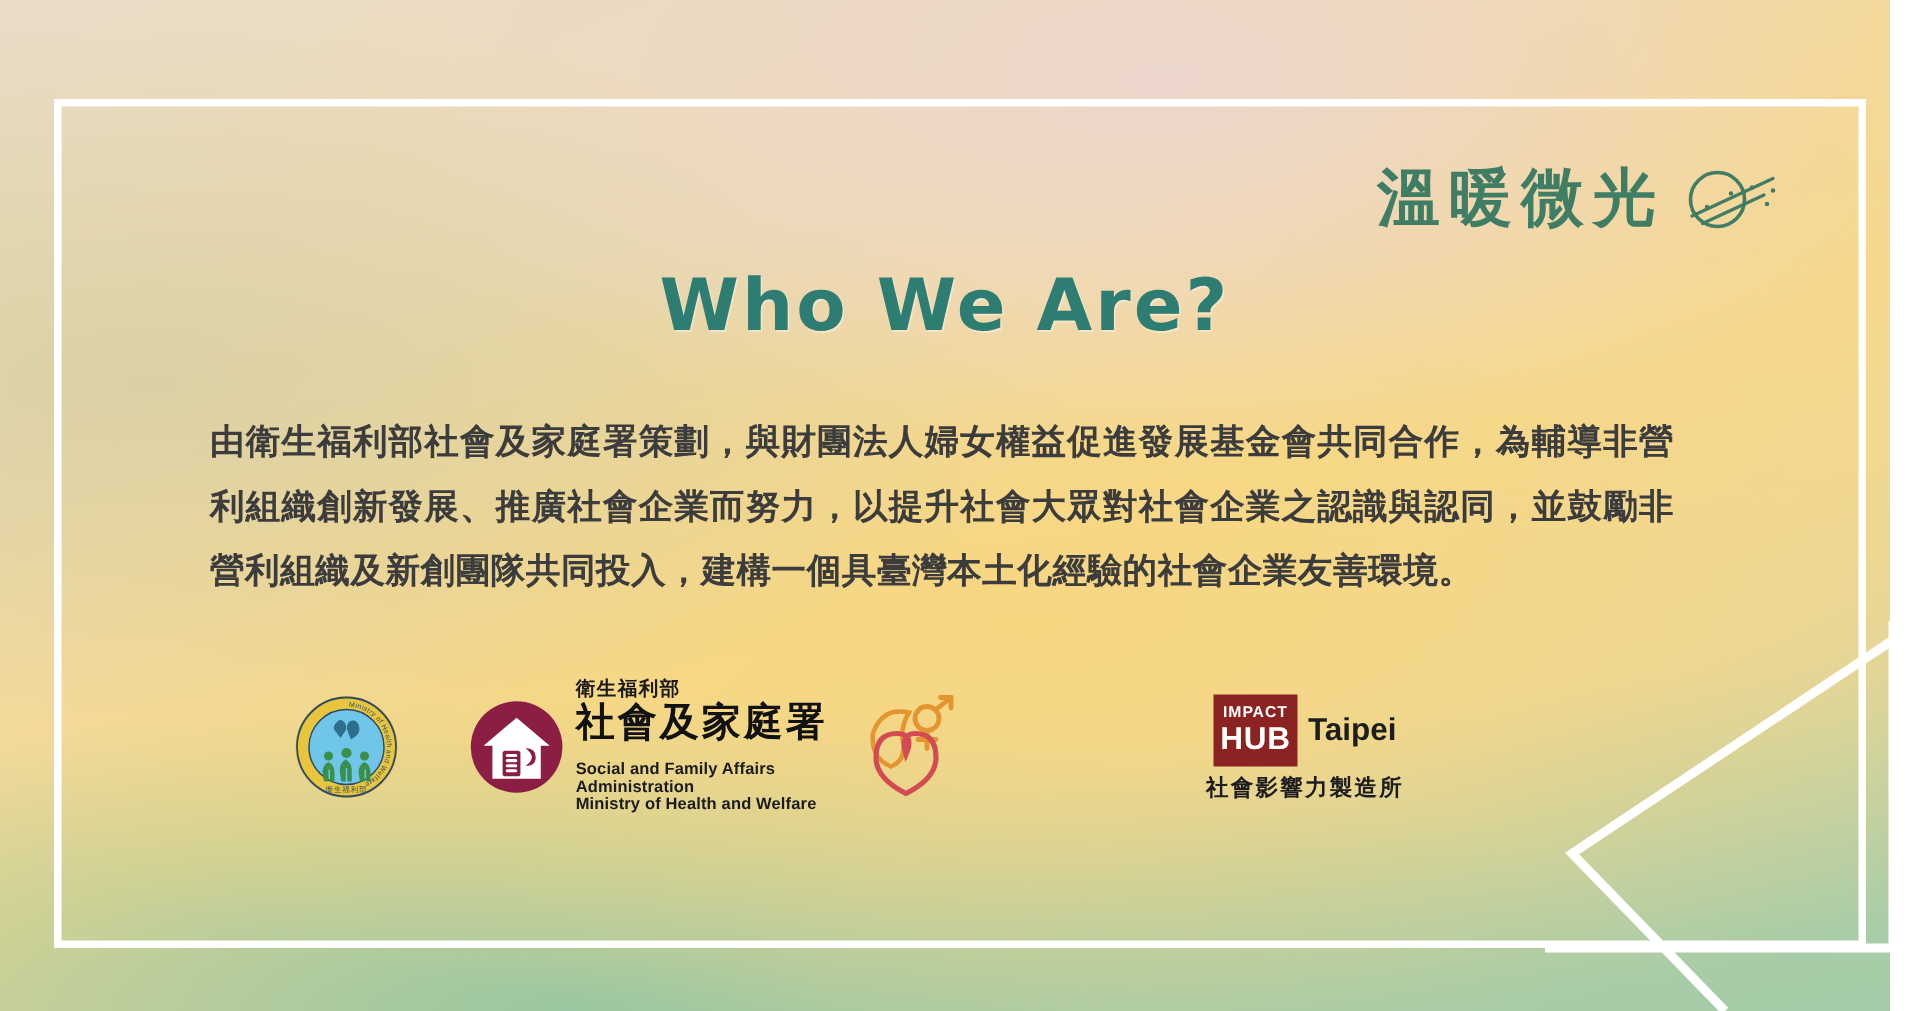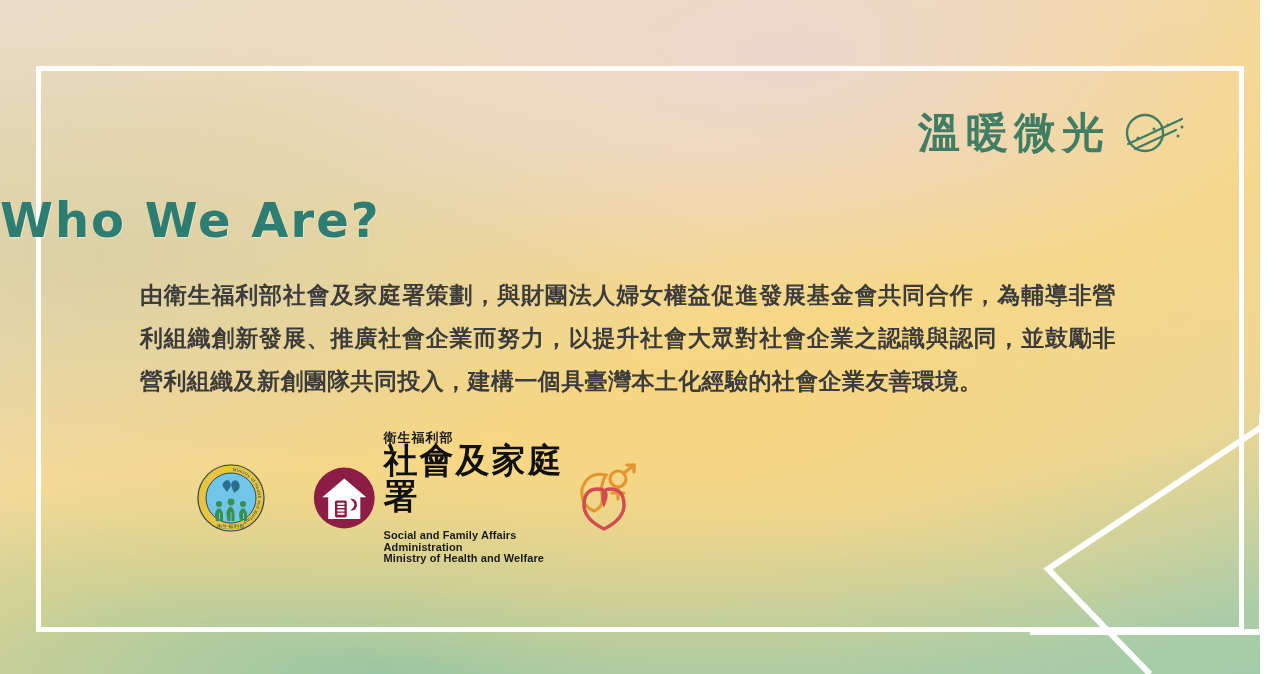--- a/index.html
+++ b/index.html
@@ -68,27 +68,27 @@
     line-height: 1;
   }
   .brand-mark { display: block; }
 
   
   .heading {
     position: absolute;
     left: 0;
     right: 0;
     top: 176px;
+    text-align: center;
     font-family: "DejaVu Sans", sans-serif;
     font-size: 48px;
     font-weight: 700;
     letter-spacing: 2px;
     color: #2e7d72;
     text-shadow: 1px 1px 0 rgba(255,255,255,0.35);
-    margin-top: 16px;
   }
 
   
   .body-copy {
     position: absolute;
     left: 128px;
     top: 262px;
     width: 1000px;
     font-family: "DejaVu Sans", "Liberation Sans", sans-serif;
     font-size: 23px;
@@ -125,22 +125,22 @@
   .logo-texts { display: flex; flex-direction: column; line-height: 1.05; }
 
   .sfaa-top {
     font-family: "DejaVu Sans", sans-serif;
     font-size: 13px;
     font-weight: 700;
     color: #1b1b1b;
     letter-spacing: 1px;
   }
   .sfaa-main {
-    font-family: Liberation Mono, monospace;
-    font-size: 34px;
+    font-family: Liberation Serif, serif;
+    font-size: 26px;
     font-weight: 700;
     color: #111111;
     letter-spacing: 2px;
     margin: 1px 0 13px;
   }
   .sfaa-en {
     font-family: "Liberation Sans", sans-serif;
     font-size: 11px;
     font-weight: 600;
     color: #1b1b1b;
@@ -298,16 +298,28 @@
           <line x1="46" y1="34" x2="58" y2="34"></line>
           <line x1="58" y1="14" x2="68" y2="6"></line>
           <line x1="61" y1="6" x2="68" y2="6"></line>
           <line x1="68" y1="6" x2="68" y2="13"></line>
         </g>
         <path d="M16 30 q6 -18 24 -14 q-6 10 -4 20 q2 12 -8 16 q-14 -6 -12 -22 Z" fill="none" stroke="#e4952f" stroke-width="3"></path>
         <path d="M38 44 q6 -14 -6 -14 q-14 0 -14 16 q0 14 20 24 q20 -10 20 -24 q0 -16 -14 -16 q-10 0 -6 14 Z" fill="none" stroke="#d24b52" stroke-width="3.4"></path>
       </svg>
     </div>
 
+    <div class="logo-item impacthub">
+      <div class="logo-texts" style="align-items:center;">
+        <div class="ihub-row">
+          <div class="ihub-badge">
+            <span class="ihub-impact">IMPACT</span>
+            <span class="ihub-hub">HUB</span>
+          </div>
+          <span class="ihub-city">Taipei</span>
+        </div>
+        <span class="ihub-zh">社會影響力製造所</span>
+      </div>
+    </div>
 
 
   </div>
 </div>
 
 </body></html>

